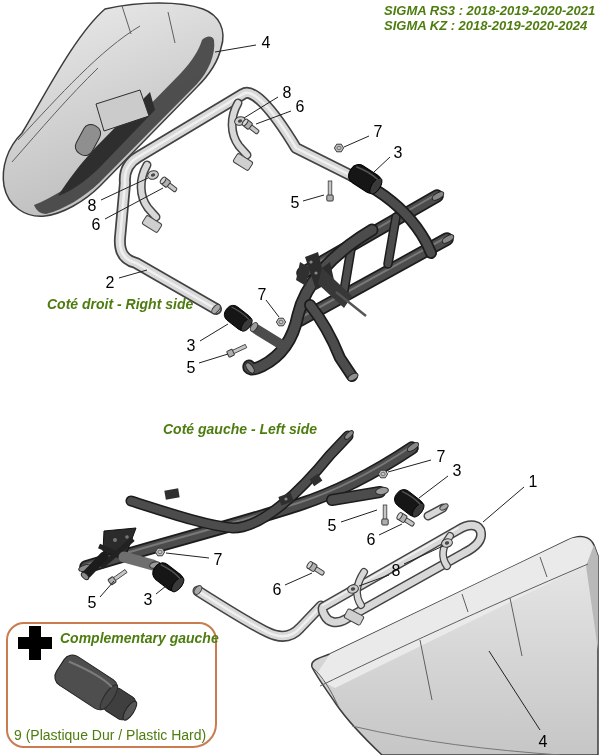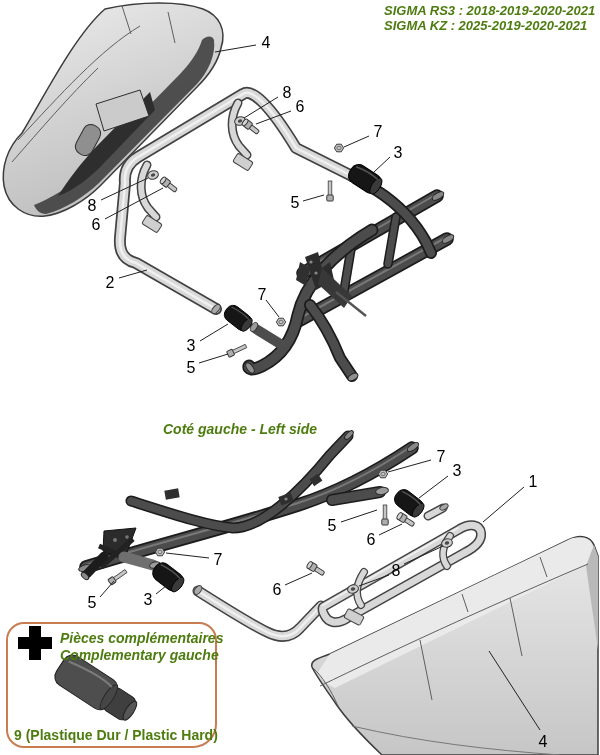--- a/index.html
+++ b/index.html
@@ -13,21 +13,21 @@
   .dtitle{font-size:14px;font-weight:bold;font-style:italic;white-space:nowrap;}
   .t-right{left:47px;top:296px;}
   .t-left{left:163px;top:421px;text-align:right;}
   
   .comp-box{left:6px;top:622px;width:211px;height:126px;border:2px solid #c97c50;
             border-radius:18px 18px 24px 18px;box-sizing:border-box;}
   .plus{position:absolute;left:10px;top:2px;width:34px;height:34px;}
   .plus:before{content:"";position:absolute;left:0;top:11px;width:34px;height:12px;background:#000;}
   .plus:after{content:"";position:absolute;left:11px;top:0;width:12px;height:34px;background:#000;}
   .comp-titles{position:absolute;left:52px;top:6px;font-size:14px;font-weight:bold;font-style:italic;line-height:17px;white-space:nowrap;}
-  .comp-caption{position:absolute;left:6px;bottom:3px;font-size:14px;white-space:nowrap;font-weight:bold;}
+  .comp-caption{position:absolute;left:6px;bottom:3px;font-size:14px;white-space:nowrap;}
   
   .plabel{font-family:"Liberation Sans",sans-serif;font-size:16px;fill:#000;text-anchor:middle;dominant-baseline:central;}
   .leader{stroke:#222;stroke-width:1;}
   .tubeD{fill:none;stroke:#434343;stroke-linecap:round;stroke-linejoin:round;}
   .tubeL{fill:none;stroke:#d8d8d8;stroke-linecap:round;stroke-linejoin:round;}
   .tubeH{fill:none;stroke:#f0f0f0;stroke-linecap:round;stroke-linejoin:round;}
   .ctD{fill:none;stroke:#1c1c1c;stroke-linecap:round;stroke-linejoin:round;}
   .ctM{fill:none;stroke:#4c4c4c;stroke-linecap:round;stroke-linejoin:round;}
   .ctH{fill:none;stroke:#787878;stroke-linecap:round;stroke-linejoin:round;}
   .thin{fill:none;stroke:#5f5f5f;stroke-width:1;}
@@ -286,27 +286,27 @@
     <rect x="-45" y="-17" width="62" height="34" rx="10" fill="#4e4e4e" stroke="#222"></rect>
     <rect x="12" y="-13" width="27" height="26" rx="6" fill="#3f3f3f" stroke="#222"></rect>
     <ellipse cx="13" cy="0" rx="4.5" ry="14.5" fill="#464646" stroke="#2a2a2a"></ellipse>
     <ellipse cx="38" cy="0" rx="4" ry="11" fill="#565656" stroke="#222"></ellipse>
     <path d="M -40,-8 Q -5,-14 10,-10" fill="none" stroke="#7b7b7b" stroke-width="2"></path>
   </g>
 </svg>
 
 <div class="overlay hdr">
   <div>SIGMA RS3 : 2018-2019-2020-2021</div>
-  <div>SIGMA KZ : 2025-2019-2020-2021</div>
+  <div>SIGMA KZ : 2018-2019-2020-2024</div>
 </div>
 
+<div class="overlay dtitle t-right">Coté droit - Right side</div>
 <div class="overlay dtitle t-left">Coté gauche - Left side</div>
 
 <div class="overlay comp-box">
   <div class="plus"></div>
   <div class="comp-titles">
-    <div>Pièces complémentaires</div>
     <div>Complementary gauche</div>
   </div>
   <div class="comp-caption">9 (Plastique Dur / Plastic Hard)</div>
 </div>
 
 </div>
 
 </body></html>

